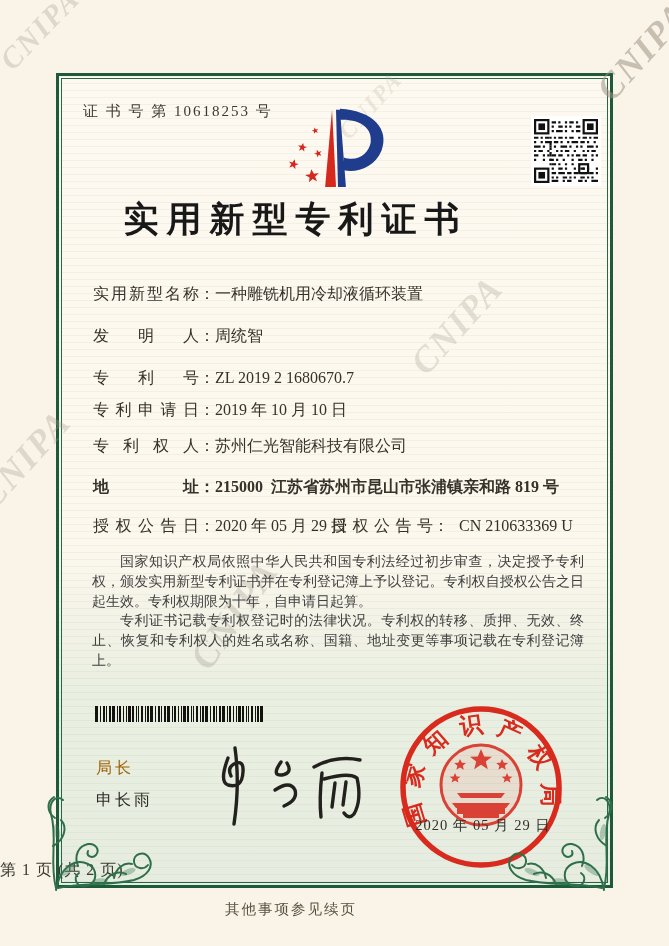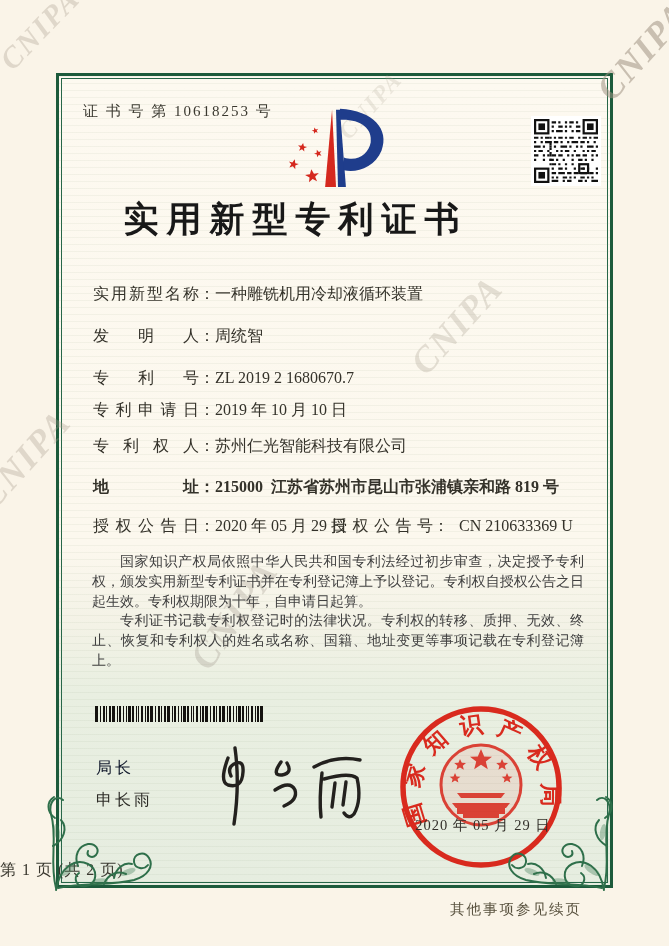--- a/index.html
+++ b/index.html
@@ -54,30 +54,30 @@
   .r5{top:436px;} .r6{top:477px;font-weight:bold;} .r7{top:516px;}
   .pair2{position:absolute;left:238px;top:0;}
   .pair2 .flabel{width:102px;}
   .pair2 .fval{margin-left:10px;}
   .paras{
     left:92px;top:552px;width:492px;font-size:14px;line-height:19.8px;
     color:#404040;text-align:justify;
   }
   .paras p{margin:0;text-indent:2em;}
   .barcode{left:95px;top:706px;width:170px;height:16px;}
-  .sig-title{left:96px;top:758px;font-size:16px;letter-spacing:3px;color:#0f172a;font-family:Liberation Serif, serif;}
+  .sig-title{left:96px;top:758px;font-size:16px;letter-spacing:3px;color:#a16207;font-family:Liberation Serif, serif;}
   .sig-name{left:96px;top:790px;font-size:16px;letter-spacing:3px;color:#2c2b26;font-family:"Liberation Sans","DejaVu Sans",sans-serif;}
   .sig-hand{left:186px;top:742px;width:190px;height:88px;}
   .seal{left:397px;top:701px;width:172px;height:172px;opacity:.93;}
   .seal-date{
     left:408px;top:816px;width:150px;text-align:center;
     font-size:14.5px;letter-spacing:1px;color:#33302a;z-index:4;
   }
   .page-info{left:0;top:860px;width:669px;font-size:16px;color:#3a382f;letter-spacing:1px;}
-  .cont-note{left:0;top:900px;width:582px;text-align:right;font-size:14.5px;color:#59523f;letter-spacing:2px;}
+  .cont-note{left:0;top:900px;width:582px;text-align:center;font-size:14.5px;color:#59523f;letter-spacing:2px;}
   .flourish{z-index:3;}
   .fl-left{left:44px;top:774px;width:116px;height:120px;}
   .fl-right{left:500px;top:774px;width:116px;height:120px;transform:scaleX(-1);}
 </style>
 </head>
 <body>
 
 <div class="wm wm1">CNIPA</div>
 <div class="wm wm2">CNIPA</div>
 <div class="wm wm3">CNIPA</div>

